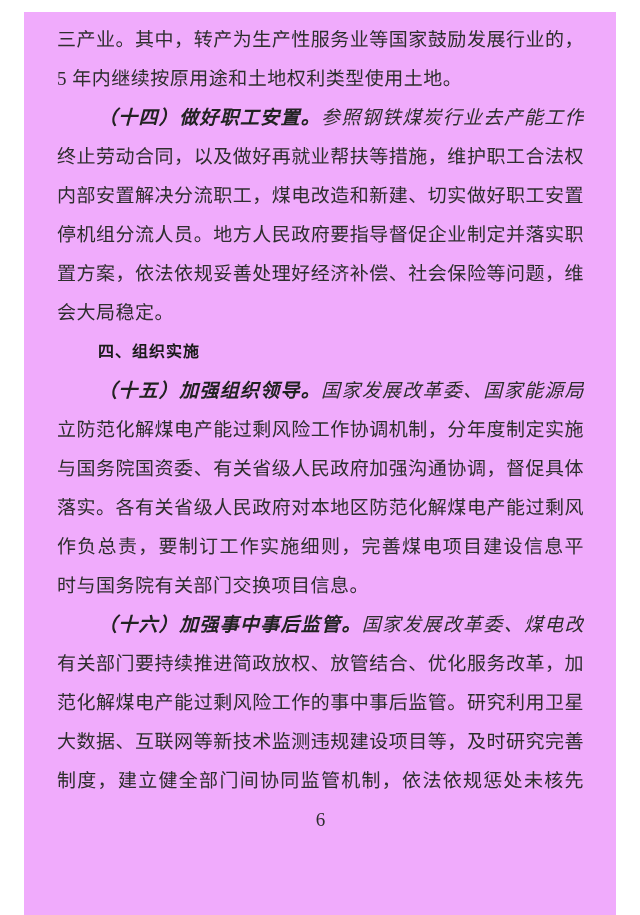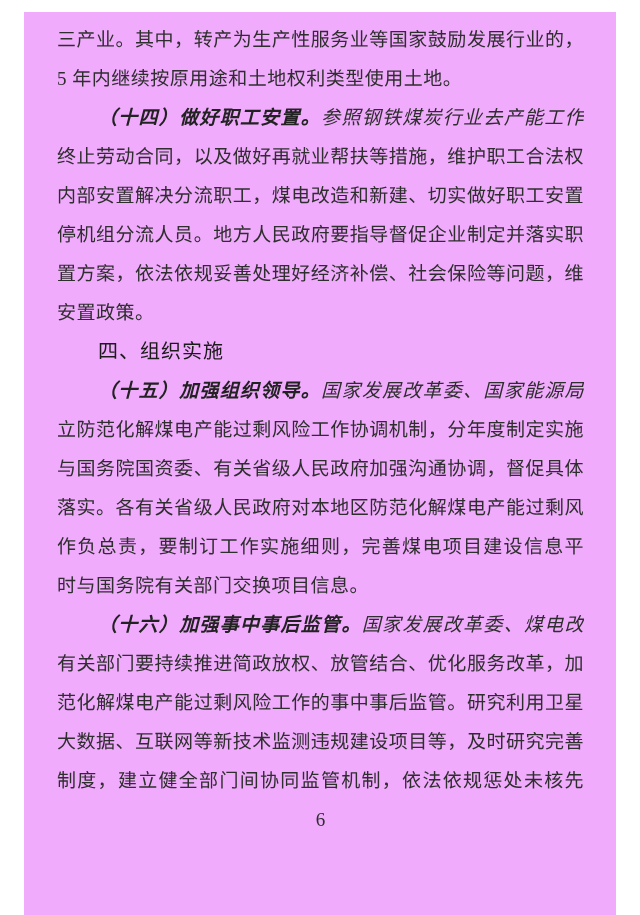--- a/index.html
+++ b/index.html
@@ -35,22 +35,22 @@
   .line.indent {
     padding-left: 41px;
     font-style: italic;
   }
   .seg-bold {
     font-weight: 700;
     color: #222222;
   }
   .section-heading {
     font-family: "Liberation Sans", "DejaVu Sans", sans-serif;
-    font-weight: 400;
-    font-size: 20px;
+    font-weight: 700;
+    font-size: 16px;
     line-height: 39px;
     height: 39px;
     padding-left: 41px;
     color: #1b1b1b;
     text-align: left;
     text-align-last: left;
     letter-spacing: 1px;
   }
   .page-number {
     margin-top: 4px;
@@ -74,21 +74,21 @@
 
   <div class="line"><span class="seg-bold"></span><span>终止劳动合同，以及做好再就业帮扶等措施，维护职工合法权益，</span></div>
 
 
   <div class="line"><span class="seg-bold"></span><span>内部安置解决分流职工，煤电改造和新建、切实做好职工安置工作</span></div>
 
   <div class="line"><span class="seg-bold"></span><span>停机组分流人员。地方人民政府要指导督促企业制定并落实职工安</span></div>
 
   <div class="line"><span class="seg-bold"></span><span>置方案，依法依规妥善处理好经济补偿、社会保险等问题，维护社</span></div>
 
-  <div class="line short"><span class="seg-bold"></span><span>安置政策。</span></div>
+  <div class="line short"><span class="seg-bold"></span><span>会大局稳定。</span></div>
 
   <div class="section-heading">四、组织实施</div>
 
   <div class="line indent"><span class="seg-bold">（十五）加强组织领导。</span><span>国家发展改革委、国家能源局牵头建</span></div>
 
   <div class="line"><span class="seg-bold"></span><span>立防范化解煤电产能过剩风险工作协调机制，分年度制定实施方案，</span></div>
 
   <div class="line"><span class="seg-bold"></span><span>与国务院国资委、有关省级人民政府加强沟通协调，督促具体任务</span></div>
 
   <div class="line"><span class="seg-bold"></span><span>落实。各有关省级人民政府对本地区防范化解煤电产能过剩风险工</span></div>

